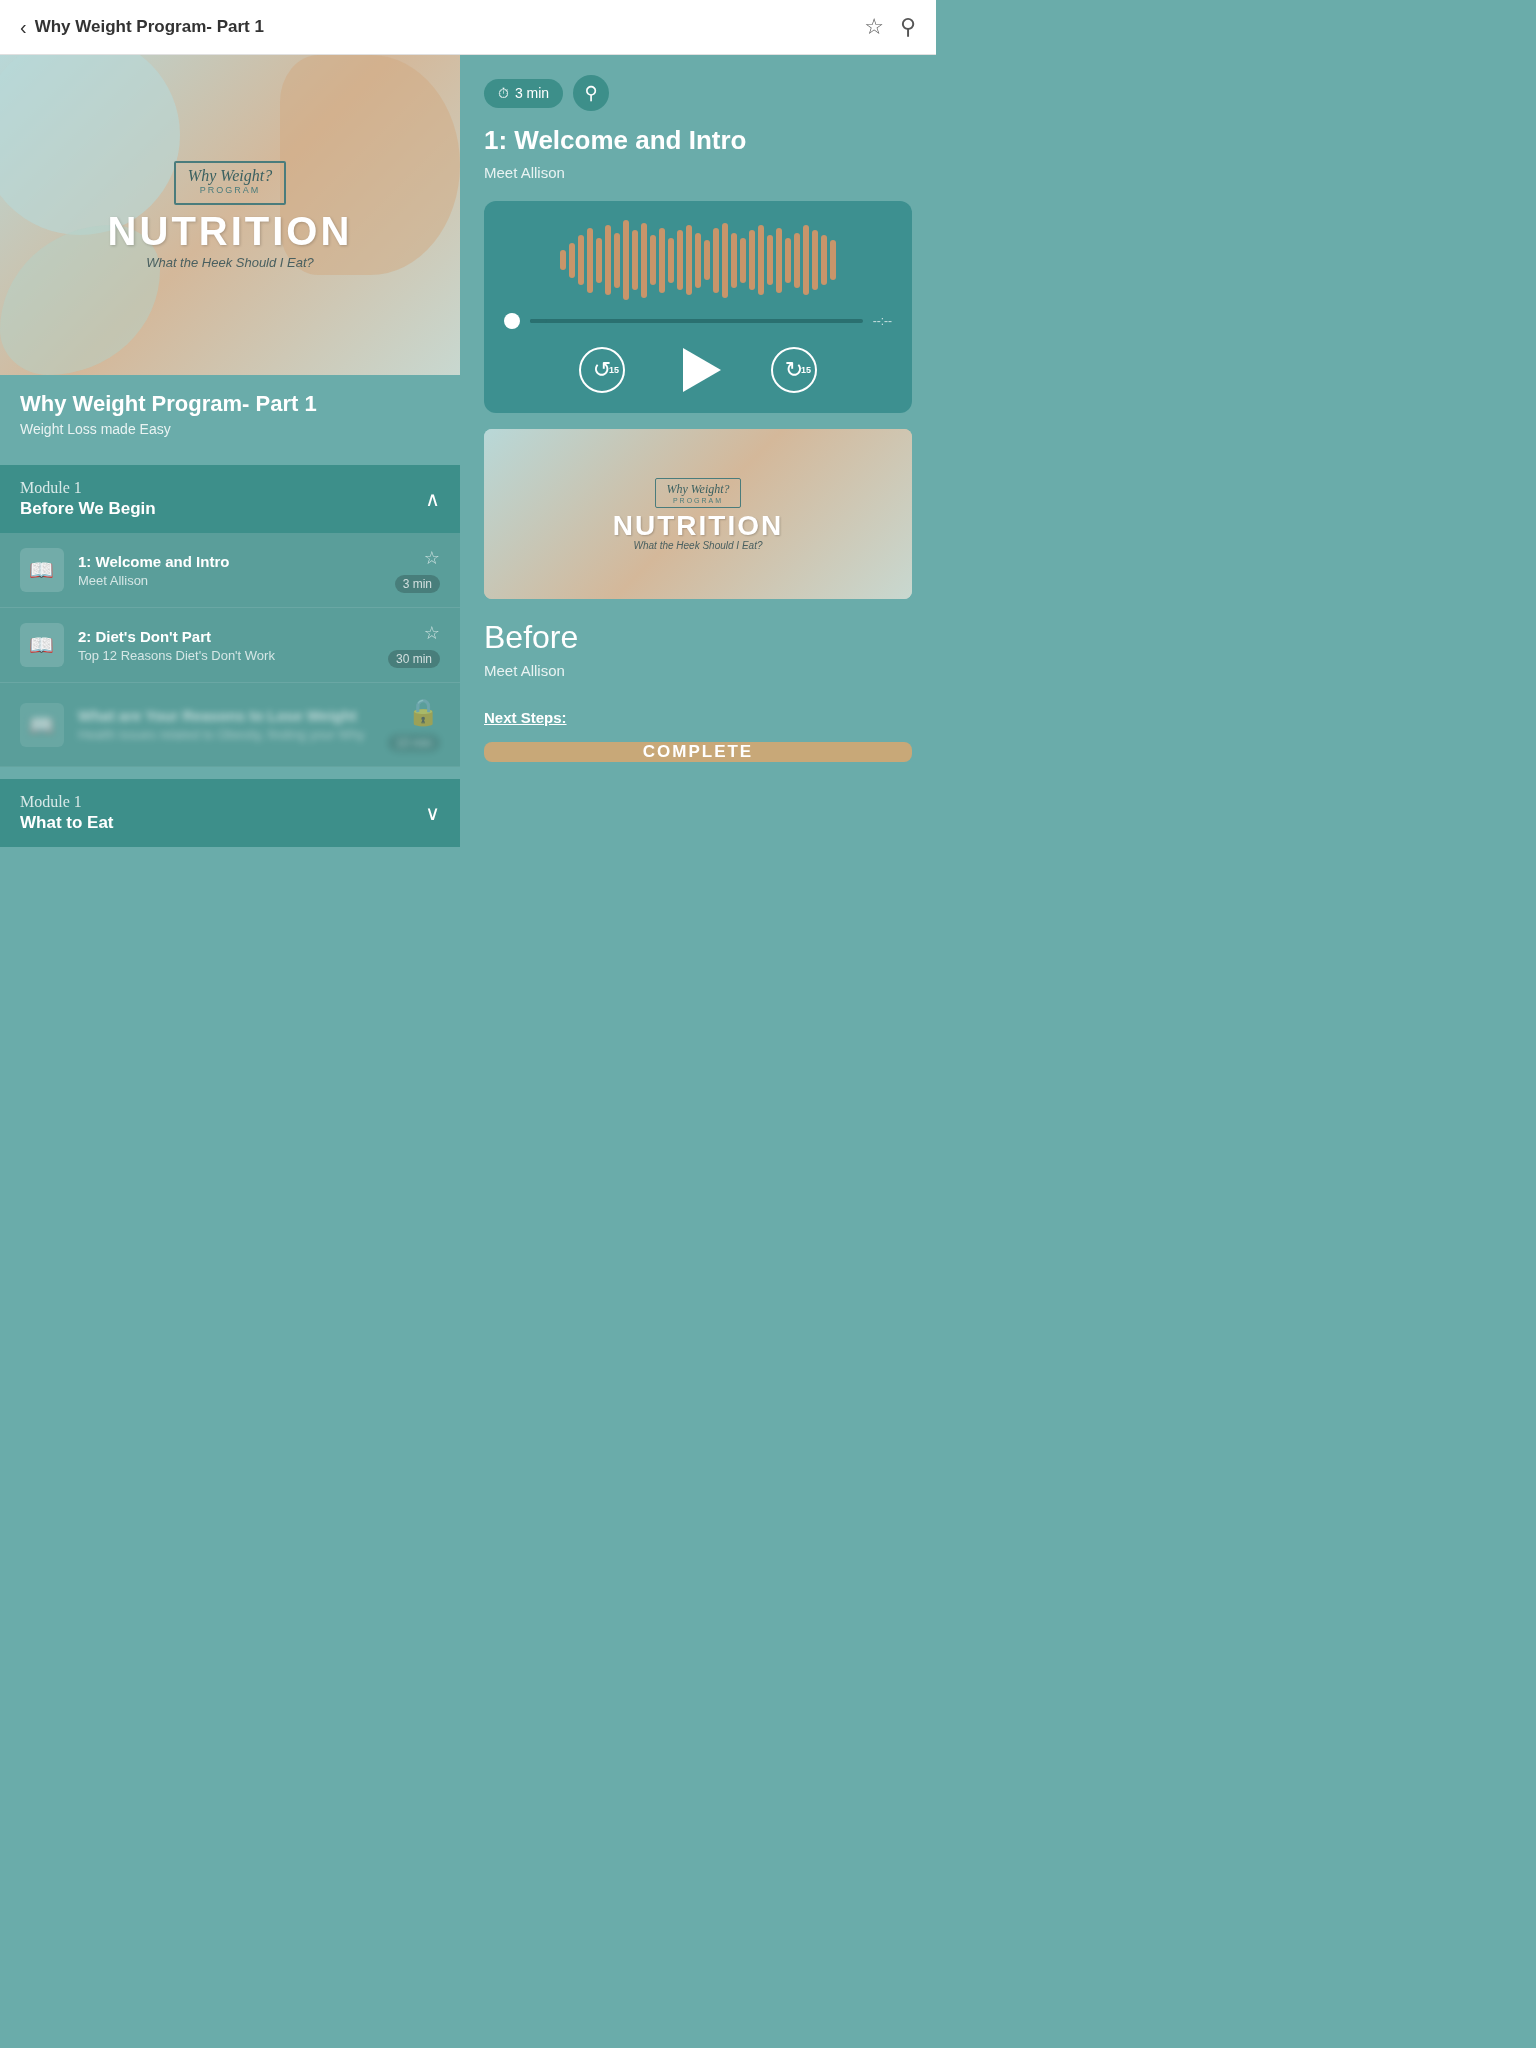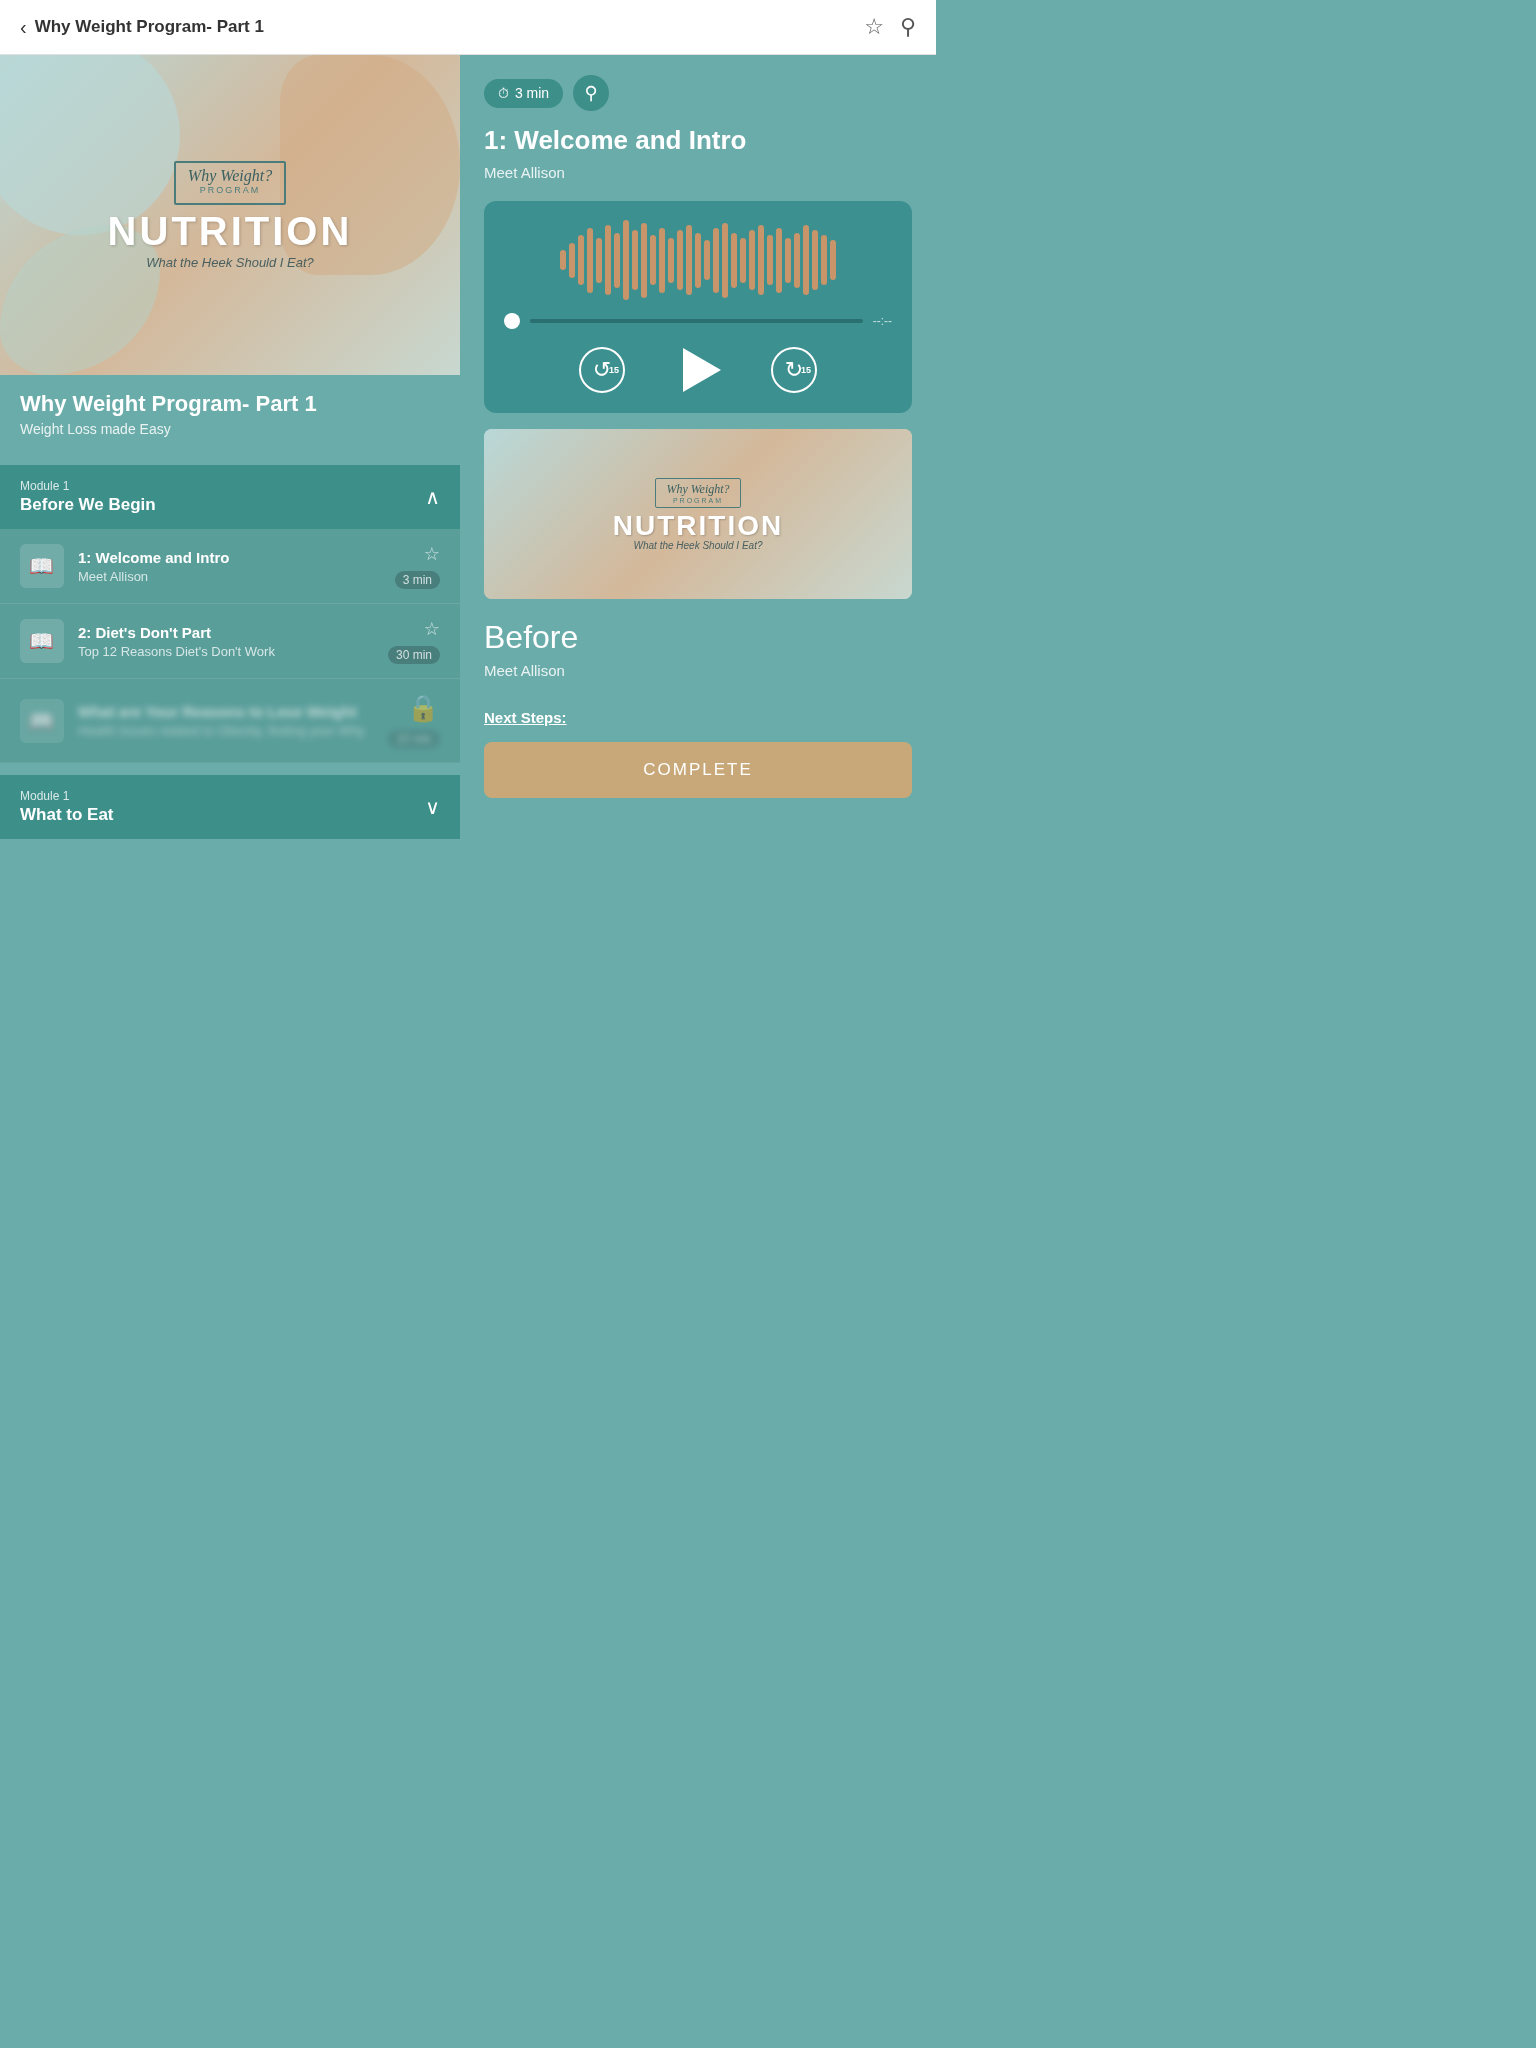--- a/index.html
+++ b/index.html
@@ -155,22 +155,23 @@
     }
     .module-header {
       background: #3d8f8a;
       padding: 14px 20px;
       display: flex;
       align-items: center;
       justify-content: space-between;
       cursor: pointer;
     }
     .module-label {
-      font-size: 12px;
+      font-size: 16px;
       color: rgba(255,255,255,0.8);
+      font-family: Liberation Serif, serif;
     }
     .module-name {
       font-size: 17px;
       font-weight: 700;
       color: white;
       margin-top: 2px;
     }
     .module-toggle {
       font-size: 20px;
       color: white;
@@ -451,24 +452,23 @@
       color: white;
       text-decoration: underline;
       margin-bottom: 16px;
     }
 
     
     .complete-btn {
       background: #c8a878;
       border: none;
       border-radius: 8px;
-      padding: 18px;
       width: 100%;
       font-size: 17px;
-      font-weight: 400;
+      font-weight: 700;
       letter-spacing: 2px;
       color: white;
       cursor: pointer;
       text-transform: uppercase;
     }
 
     
     .blurred {
       filter: blur(3px);
       user-select: none;

